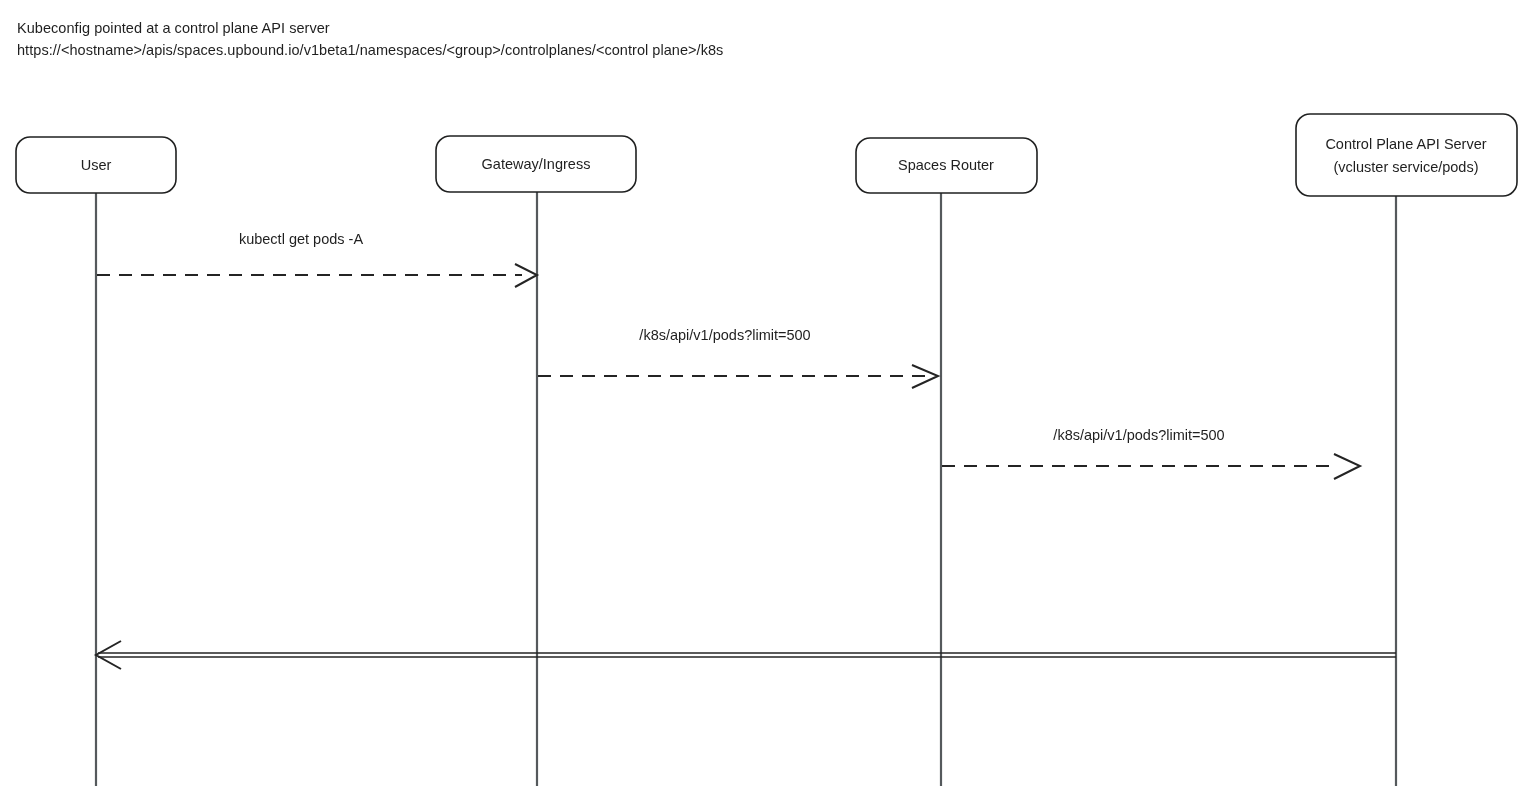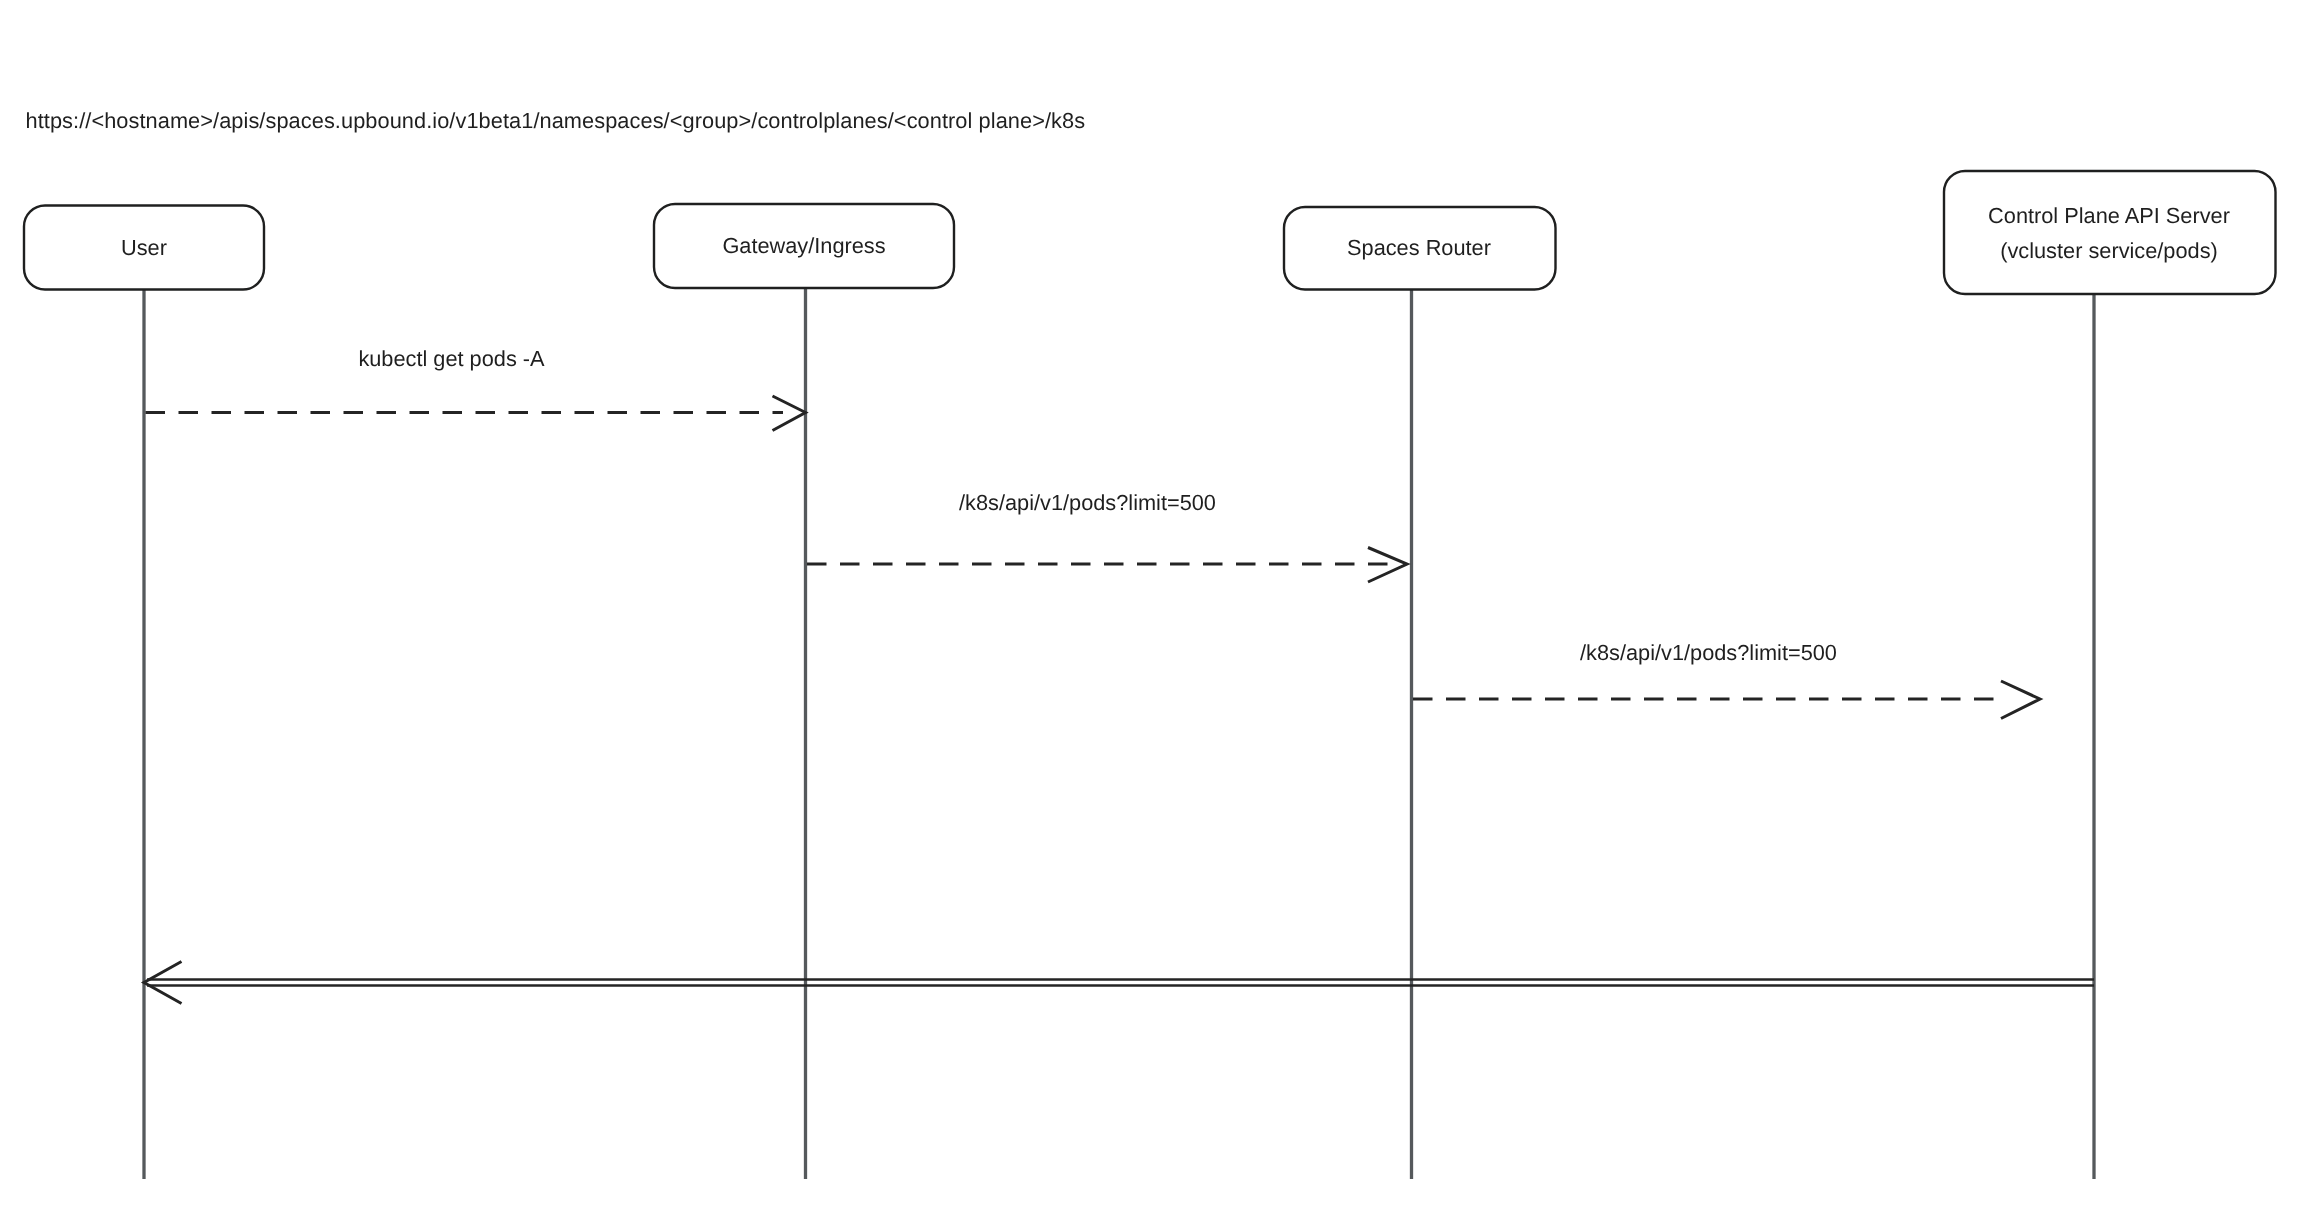--- a/index.html
+++ b/index.html
@@ -24,21 +24,21 @@
   }
   .caption {
     position: absolute;
     font-size: 14.5px;
     line-height: 18px;
     color: #1f1f1f;
     white-space: nowrap;
     letter-spacing: 0.05px;
   }
   #caption-title { left: 17px; top: 19px; }
-  #caption-url   { left: 17px; top: 72px; }
+  #caption-url   { left: 17px; top: 41px; }
 
   svg.diagram {
     position: absolute;
     left: 0;
     top: 0;
     width: 1532px;
     height: 803px;
   }
   .actor-box {
     fill: #ffffff;
@@ -79,20 +79,21 @@
     font-size: 14.5px;
     fill: #1f1f1f;
     text-anchor: middle;
   }
 </style>
 </head>
 <body>
 
 <div class="canvas">
 
+  <div class="caption" id="caption-title">Kubeconfig pointed at a control plane API server</div>
 
   <div class="caption" id="caption-url">https://&lt;hostname&gt;/apis/spaces.upbound.io/v1beta1/namespaces/&lt;group&gt;/controlplanes/&lt;control plane&gt;/k8s</div>
 
   <svg class="diagram" viewBox="0 0 1532 803">
 
     <g>
       <line class="lifeline" x1="96" y1="193" x2="96" y2="786"></line>
       <line class="lifeline" x1="537" y1="192" x2="537" y2="786"></line>
       <line class="lifeline" x1="941" y1="193" x2="941" y2="786"></line>
       <line class="lifeline" x1="1396" y1="196" x2="1396" y2="786"></line>

